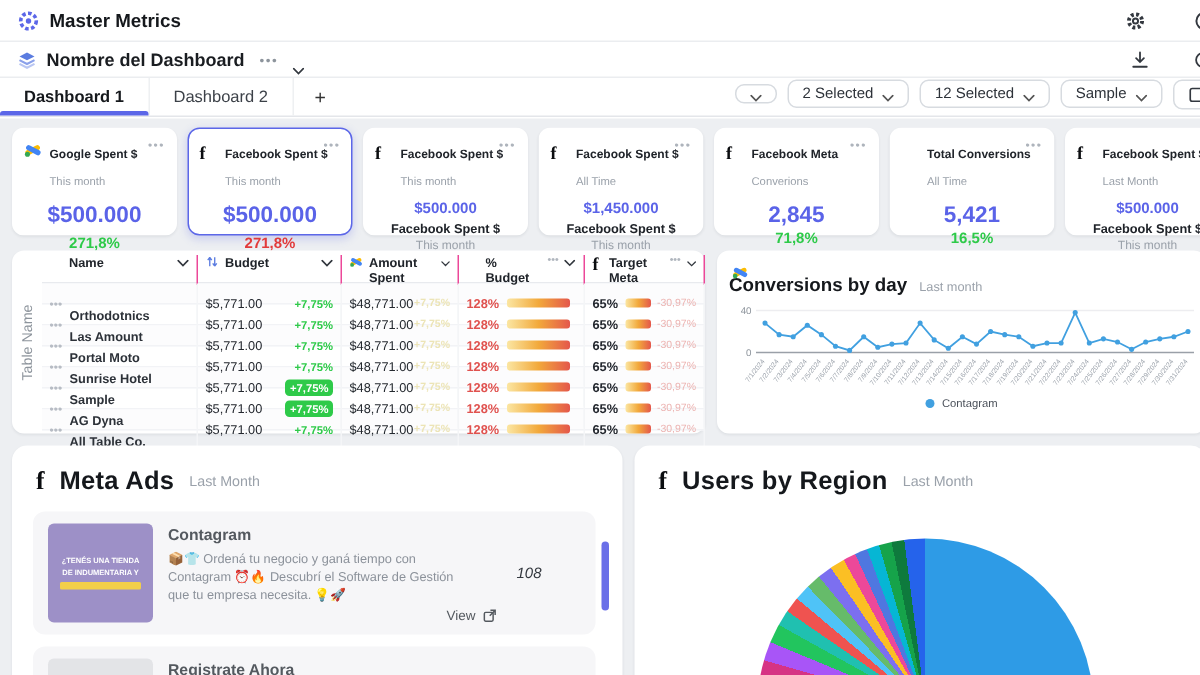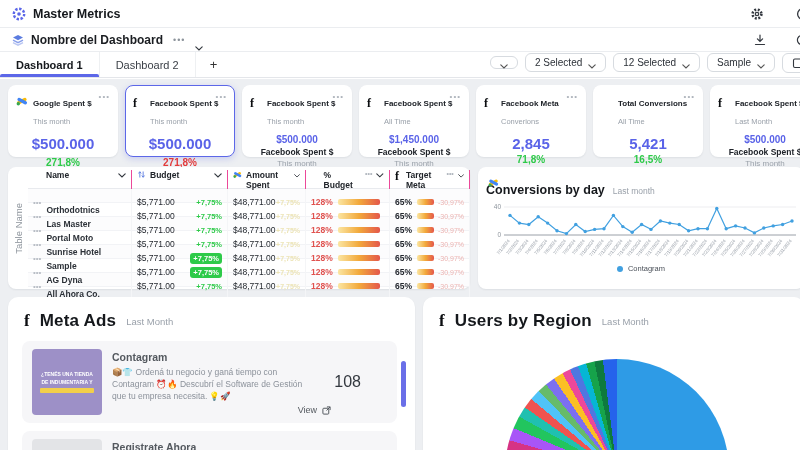--- a/index.html
+++ b/index.html
@@ -120,21 +120,21 @@
     margin-bottom:8px; position:relative; }
   .ad-thumb { width:70px; height:66px; border-radius:4px; flex:0 0 auto; display:flex;
     flex-direction:column; align-items:center; justify-content:center; gap:2px; overflow:hidden; padding:3px; }
   .ad-thumb.purple { background:#9d90c7; }
   .ad-thumb.purple .tl { color:#fff; font-size:5px; font-weight:700; text-align:center; }
   .ad-thumb.purple .ybar { width:85%; height:5px; background:#f2cf4a; border-radius:1px; margin-top:1px; }
   .ad-thumb.gray { background:#e3e4e7; }
   .ad-body { flex:1; min-width:0; padding-top:2px; }
   .ad-title { font-size:10.5px; font-weight:600; color:#54595f; }
   .ad-desc { font-size:8.5px; color:#8b919a; line-height:1.4; margin-top:4px; max-width:200px; }
-  .ad-value { font-size:16px; color:#33383f; margin-left:auto; align-self:center; padding-right:26px; }
+  .ad-value { font-size:10px; color:#33383f; margin-left:auto; align-self:center; padding-right:26px;font-style:italic; }
   .ad-view { position:absolute; right:66px; bottom:8px; font-size:9px; color:#54595f;
     display:flex; align-items:center; gap:5px; cursor:pointer; }
   .ad-view svg { width:9px; height:9px; }
   .list-scrollbar { position:absolute; right:9px; top:10px; width:5px; height:46px;
     background:#6a6fe8; border-radius:3px; cursor:grab; }
 
   
   .region-panel { position:absolute; left:423px; top:218px; width:381px; height:170px;
     background:#fff; border-radius:10px; box-shadow:0 1px 2px rgba(20,24,40,.07); overflow:hidden; }
   .pie { position:absolute; left:82px; top:62px; width:224px; height:224px; border-radius:50%; }
@@ -448,21 +448,21 @@
     <div class="td td-target">
       <span class="tv">65%</span>
       <span class="gbar small"></span>
       <span class="target-chg">-30,97%</span>
     </div>
   </div>
 
   <div class="tbl-row">
     <div class="td td-name">
       <span class="rowdots">•••</span>
-      <span class="nm">Las Master</span>
+      <span class="nm">Las Amount</span>
     </div>
     <div class="td td-amt">
       <span class="amt-val">$5,771.00</span>
       <span class="amt-chg">+7,75%</span>
     </div>
     <div class="td td-budget">
       <span>$48,771.00</span>
       <span class="budget-chg">+7,75%</span>
     </div>
     <div class="td td-pct">
@@ -568,21 +568,21 @@
     <div class="td td-target">
       <span class="tv">65%</span>
       <span class="gbar small"></span>
       <span class="target-chg">-30,97%</span>
     </div>
   </div>
 
   <div class="tbl-row">
     <div class="td td-name">
       <span class="rowdots">•••</span>
-      <span class="nm">All Ahora Co.</span>
+      <span class="nm">All Table Co.</span>
     </div>
     <div class="td td-amt">
       <span class="amt-val">$5,771.00</span>
       <span class="amt-chg">+7,75%</span>
     </div>
     <div class="td td-budget">
       <span>$48,771.00</span>
       <span class="budget-chg">+7,75%</span>
     </div>
     <div class="td td-pct">

